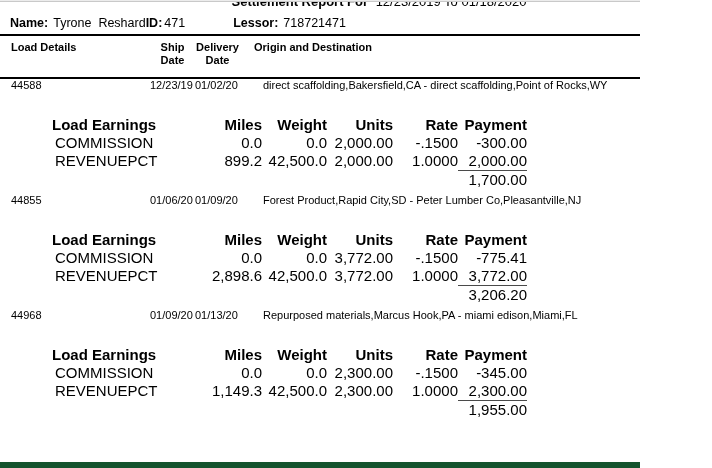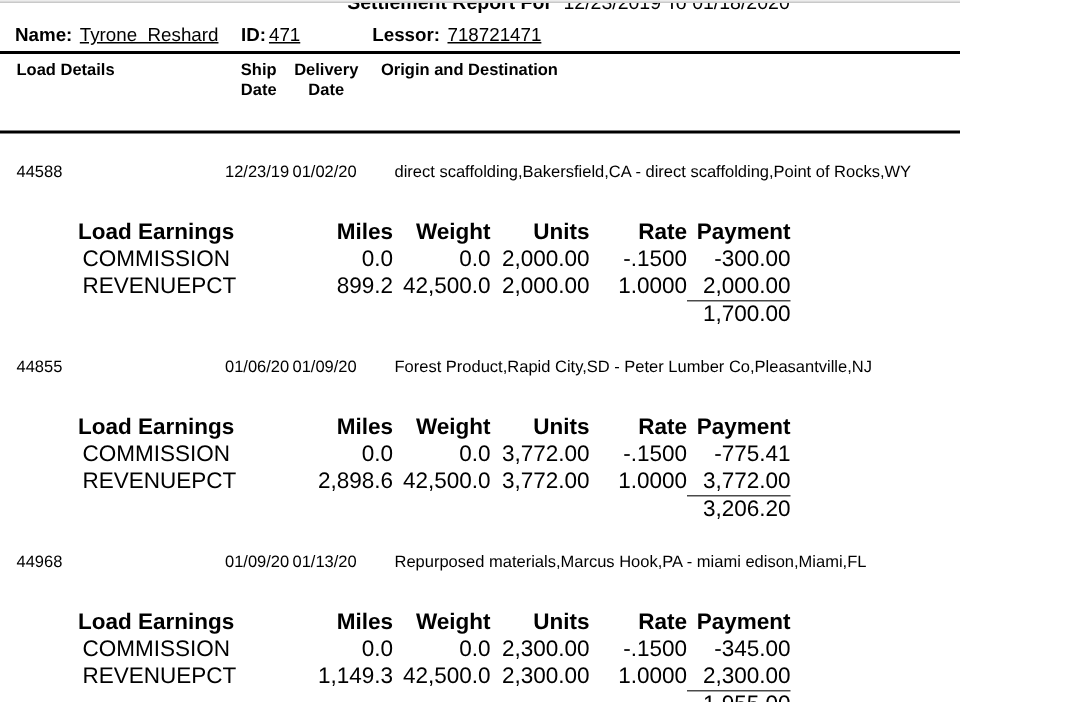--- a/index.html
+++ b/index.html
@@ -49,48 +49,48 @@
 
   
   .identity-row {
     padding: 3px 0 2px 10px;
     font-size: 12.5px;
     line-height: 17px;
     white-space: pre;
     border-bottom: 2.5px solid #000;
   }
   .identity-row .lbl { font-weight: bold; }
-  .identity-row .val { font-weight: normal; text-decoration: underline; }
+  .identity-row .val { font-weight: normal; }
   .id-name-value { margin-left: 5px; }
-  .id-label { margin-left: 15px; }
+  .id-label { }
   .id-value { margin-left: 2px; }
   .lessor-label { margin-left: 48px; }
   .lessor-value { margin-left: 5px; }
 
   
   .main-grid {
     display: grid;
     grid-template-columns: 139px 45px 45px 1fr;
     padding-left: 11px;
     font-size: 11px;
   }
   .cols-header {
     padding-top: 5px;
-    padding-bottom: 20px;
+    padding-bottom: 10px;
     border-bottom: 2.5px solid #000;
     font-weight: bold;
     line-height: 13px;
   }
   .cols-header .c-center { text-align: center; }
   .cols-header .c-origin { padding-left: 14px; }
 
   
   .load-row {
     line-height: 13px;
-    margin-top: 20px;
+    margin-top: 0;
     margin-bottom: 24px;
   }
   .load-row .c-desc { padding-left: 23px; white-space: nowrap; }
 
   
   .earn-grid {
     display: grid;
     grid-template-columns: 140px 70px 65px 66px 65px 69px;
     margin-left: 52px;
     font-size: 15px;

